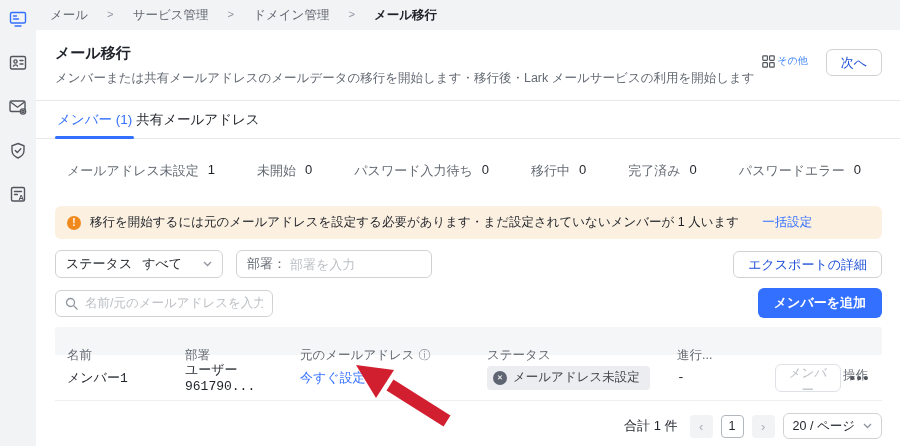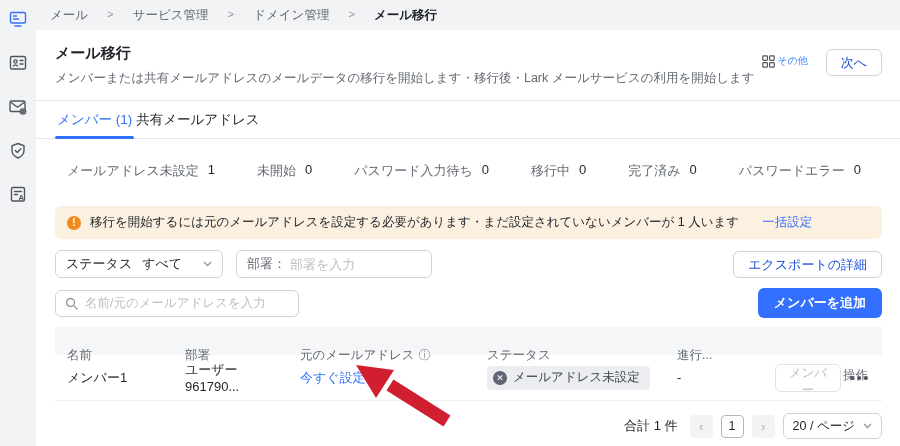--- a/index.html
+++ b/index.html
@@ -67,40 +67,40 @@
     width:196px; height:28px; border:1px solid #d0d3d6; border-radius:6px; background:#fff;
     display:flex; align-items:center; padding:0 10px; margin-left:13px; gap:4px;
   }
   .dept-box input { border:none; outline:none; flex:1; font-size:13px; font-family:inherit; color:#1f2329; min-width:0; }
   .dept-box input::placeholder { color:#bbbfc4; }
   .dept-label { color:#646a73; font-size:13px; }
   .spacer { flex:1; }
   
   .search-row { display:flex; margin-top:10px; align-items:center; }
   .search-box {
-    width:244px; height:27px; border:1px solid #d0d3d6; border-radius:6px; background:#fff;
+    width:218px; height:27px; border:1px solid #d0d3d6; border-radius:6px; background:#fff;
     display:flex; align-items:center; padding:0 9px; gap:7px;
   }
   .search-box input { border:none; outline:none; flex:1; font-size:12.5px; font-family:inherit; color:#1f2329; min-width:0; }
   .search-box input::placeholder { color:#bbbfc4; }
   .btn-primary {
     background:#3370ff; color:#fff; border:none; border-radius:6px; height:30px;
     padding:0 16px; font-size:13px; cursor:pointer; font-family:inherit;font-weight:bold;
   }
   
   .table { margin-top:9px; }
   .trow {
     display:grid; grid-template-columns:118px 115px 187px 190px 110px 1fr;
     align-items:center;
   }
   .thead { background:#f5f6f7; height:28px; font-size:12.5px; color:#646a73; border-radius:2px; }
   .thead .cell { padding-left:12px; display:flex; align-items:center; gap:4px; }
   .thead .cell.right { justify-content:flex-end; padding-right:14px;margin-top:40px; }
   .tbody-row { height:46px; border-bottom:1px solid #eff0f1; font-size:13px; }
-  .tbody-row .cell { padding-left:12px; }
+  .tbody-row .cell { padding-left:12px;font-family:Liberation Mono, monospace; }
   .link { color:#3370ff; cursor:pointer; }
   .badge {
     display:inline-flex; align-items:center; gap:6px; background:#ebedf0; border-radius:4px;
     height:24px; padding:0 10px 0 6px; font-size:12.5px; color:#41464d;
   }
   .badge-x {
     width:14px; height:14px; border-radius:50%; background:#5f6572; color:#fff; font-size:9px;
     display:flex; align-items:center; justify-content:center; flex:none;
   }
   .action-cell { display:flex; align-items:center; justify-content:flex-end; gap:9px; padding-right:12px; }

